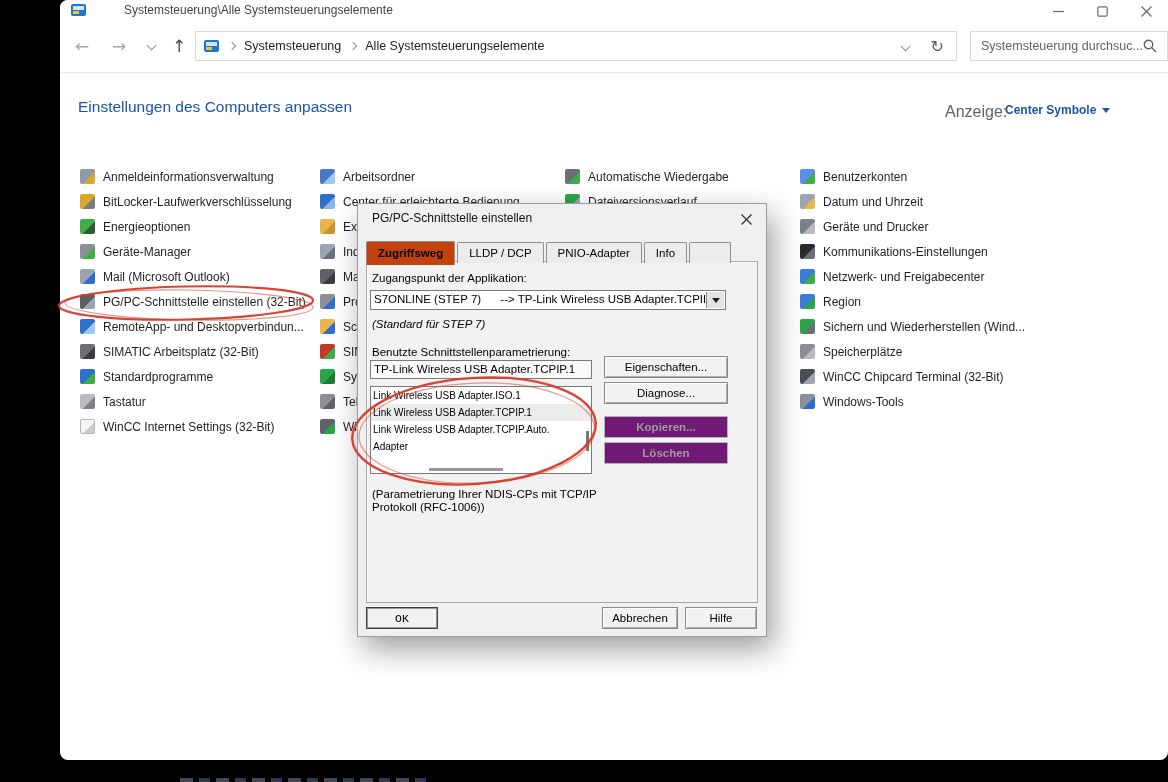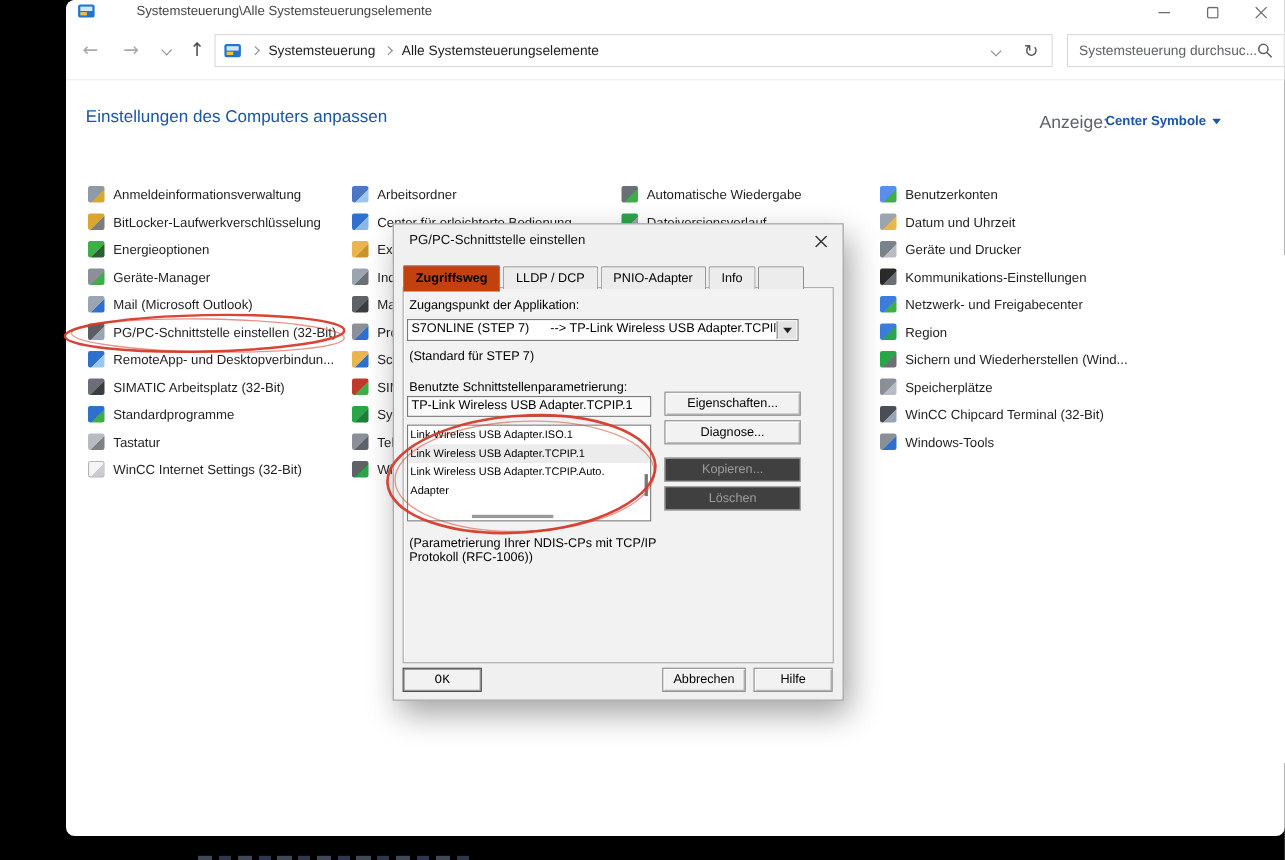--- a/index.html
+++ b/index.html
@@ -70,21 +70,21 @@
   .param-field{position:absolute;left:12px;top:156px;width:222px;height:19px;background:#fafafa;}
   .param-field span{position:absolute;left:3px;top:2px;white-space:nowrap;}
   .listbox{position:absolute;left:12px;top:182px;width:222px;height:88px;}
   .lb-row{height:17px;line-height:17px;padding-left:2px;white-space:nowrap;overflow:hidden;font-size:10px;}
   .lb-row.sel{background:#ececec;}
   .vthumb{position:absolute;right:2px;top:44px;width:3px;height:20px;background:#777;}
   .hthumb{position:absolute;left:58px;bottom:2px;width:74px;height:3px;background:#999;}
   .win-btn{position:absolute;width:124px;height:22px;background:#f2f2f2;border:1px solid #8a8a8a;
            box-shadow:inset 1px 1px 0 #fff,inset -1px -1px 0 #adadad;font-size:11.5px;color:#000;
            display:flex;align-items:center;justify-content:center;font-family:"Liberation Sans",sans-serif;}
-  .win-btn.disabled{color:#9c9c9c;border-color:#b3b3b3;box-shadow:none;background:#404040;}
+  .win-btn.disabled{color:#9c9c9c;border-color:#b3b3b3;box-shadow:none;background:#701a75;font-weight:bold;}
   .note{position:absolute;left:14px;font-size:11.5px;color:#000;white-space:nowrap;}
   .btm-btn{top:403px;}
   .win-btn.default{border:1px solid #3f3f3f;box-shadow:inset 0 0 0 1px #9a9a9a,inset 1px 1px 0 #fff;font-family:Liberation Mono, monospace;}
 
   
   .anno{position:absolute;left:0;top:0;width:1168px;height:782px;z-index:40;pointer-events:none;}
 
   .remnant{position:absolute;left:180px;top:778px;width:250px;height:4px;z-index:2;opacity:.85;
            background:repeating-linear-gradient(90deg,#4c5566 0 13px,transparent 13px 19px,#37415a 19px 30px,transparent 30px 36px);}
 </style>
@@ -317,21 +317,21 @@
 
     <div class="dlg-label" style="left:14px;top:68px;">Zugangspunkt der Applikation:</div>
 
     <div class="combo sunken">
       <span class="combo-text">S7ONLINE (STEP 7)      --&gt; TP-Link Wireless USB Adapter.TCPIP.1</span>
       <span class="combo-btn">
           <span class="tri"></span>
         </span>
     </div>
 
-    <div class="dlg-label" style="left:14px;top:114px;">(Standard für STEP 7)</div>
+    <div class="dlg-label" style="left:14px;top:114px;font-style:italic;">(Standard für STEP 7)</div>
 
     <div class="dlg-label" style="left:14px;top:142px;">Benutzte Schnittstellenparametrierung:</div>
 
     <div class="param-field sunken">
       <span>TP-Link Wireless USB Adapter.TCPIP.1</span>
     </div>
 
     <div class="listbox sunken" id="dlg-list">
       <div class="lb-row">Link Wireless USB Adapter.ISO.1</div>
         <div class="lb-row sel">Link Wireless USB Adapter.TCPIP.1</div>

